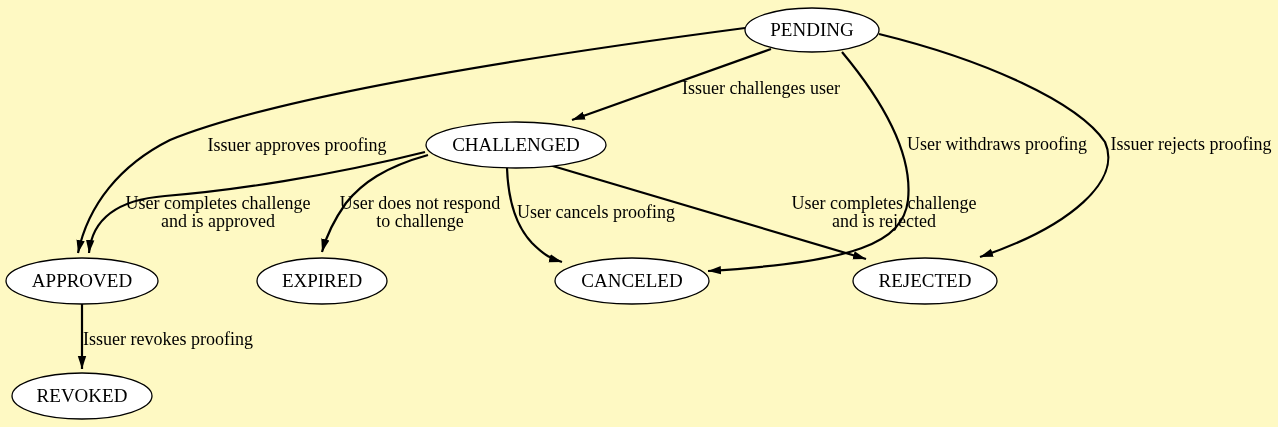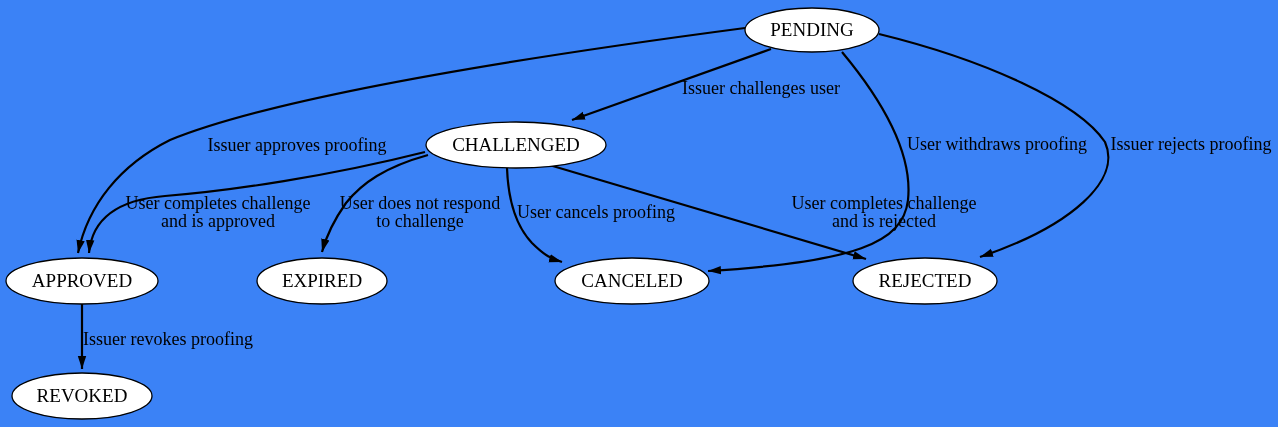--- a/index.html
+++ b/index.html
@@ -4,21 +4,21 @@
 <style>
   html, body {
     margin: 0;
     padding: 0;
     background: #ffffff;
   }
   .stage {
     position: relative;
     width: 1278px;
     height: 427px;
-    background: #3b82f6;
+    background: #fef9c3;
     overflow: hidden;
   }
   svg { display: block; }
   .node-ellipse {
     fill: #ffffff;
     stroke: #000000;
     stroke-width: 1.3;
   }
   .edge {
     fill: none;

